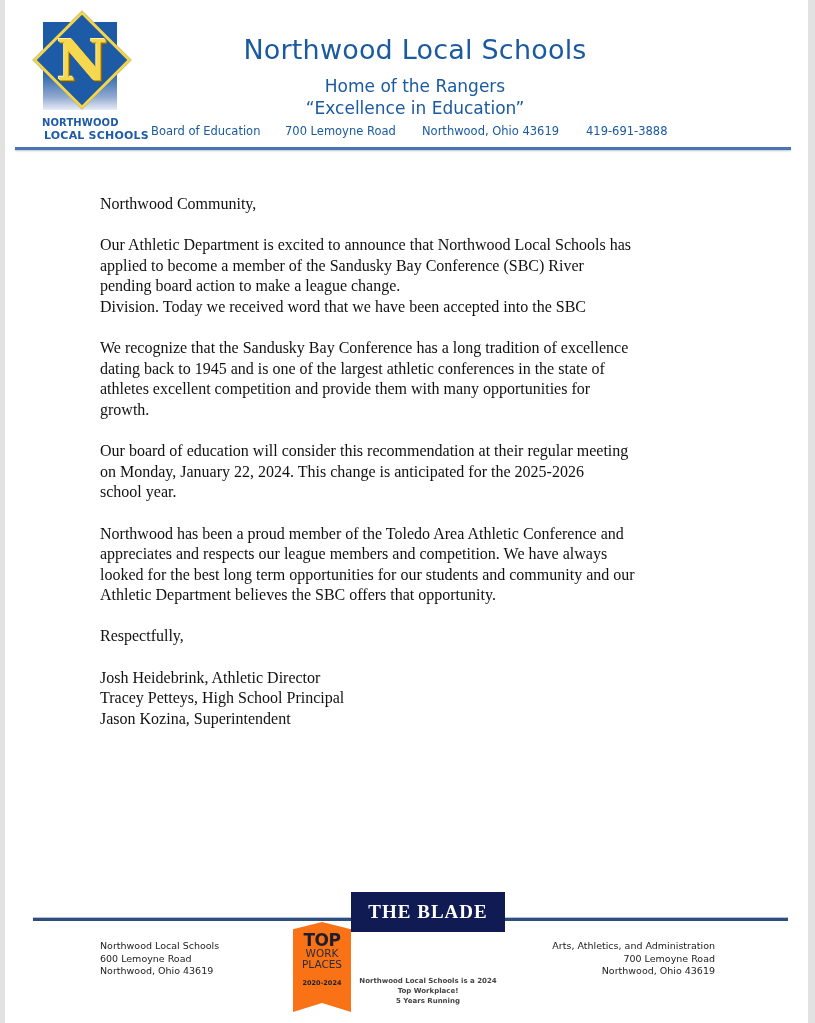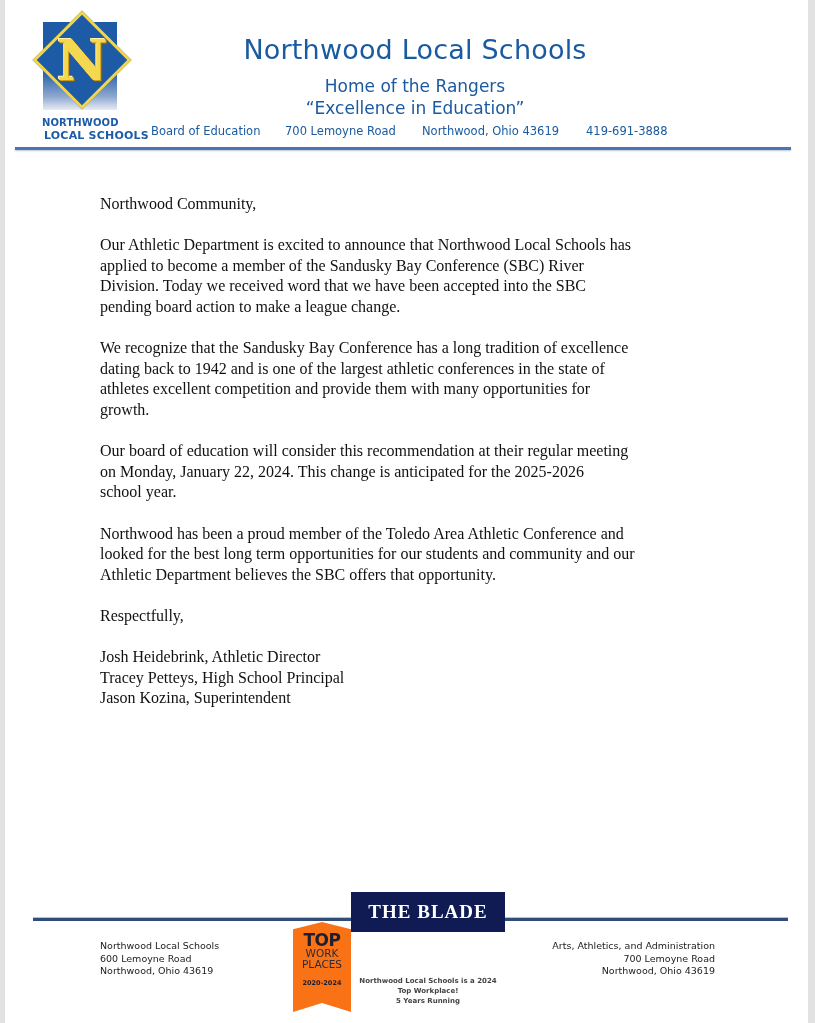--- a/index.html
+++ b/index.html
@@ -91,39 +91,40 @@
 <div class="rule-top"></div>
 
 <div class="letter">
   <p>
       <span class="line">Northwood Community,</span>
     </p>
 
   <p>
     <span class="line">Our Athletic Department is excited to announce that Northwood Local Schools has</span>
     <span class="line">applied to become a member of the Sandusky Bay Conference (SBC) River</span>
+    <span class="line">pending board action to make a league change.</span>
     <span class="line">Division.  Today we received word that we have been accepted into the SBC</span>
-    <span class="line">pending board action to make a league change.</span>
   </p>
 
   <p>
     <span class="line">We recognize that the Sandusky Bay Conference has a long tradition of excellence</span>
-    <span class="line">dating back to 1942 and is one of the largest athletic conferences in the state of</span>
+    <span class="line">dating back to 1945 and is one of the largest athletic conferences in the state of</span>
     <span class="line">athletes excellent competition and provide them with many opportunities for</span>
     <span class="line">growth.</span>
   </p>
 
   <p>
     <span class="line">Our board of education will consider this recommendation at their regular meeting</span>
     <span class="line">on Monday, January 22, 2024.  This change is anticipated for the 2025-2026</span>
     <span class="line">school year.</span>
   </p>
 
   <p>
     <span class="line">Northwood has been a proud member of the Toledo Area Athletic Conference and</span>
+    <span class="line">appreciates and respects our league members and competition.  We have always</span>
     <span class="line">looked for the best long term opportunities for our students and community and our</span>
     <span class="line">Athletic Department believes the SBC offers that opportunity.</span>
   </p>
 
   <p>
       <span class="line">Respectfully,</span>
     </p>
 
   <p>
     <span class="line">Josh Heidebrink, Athletic Director</span>

